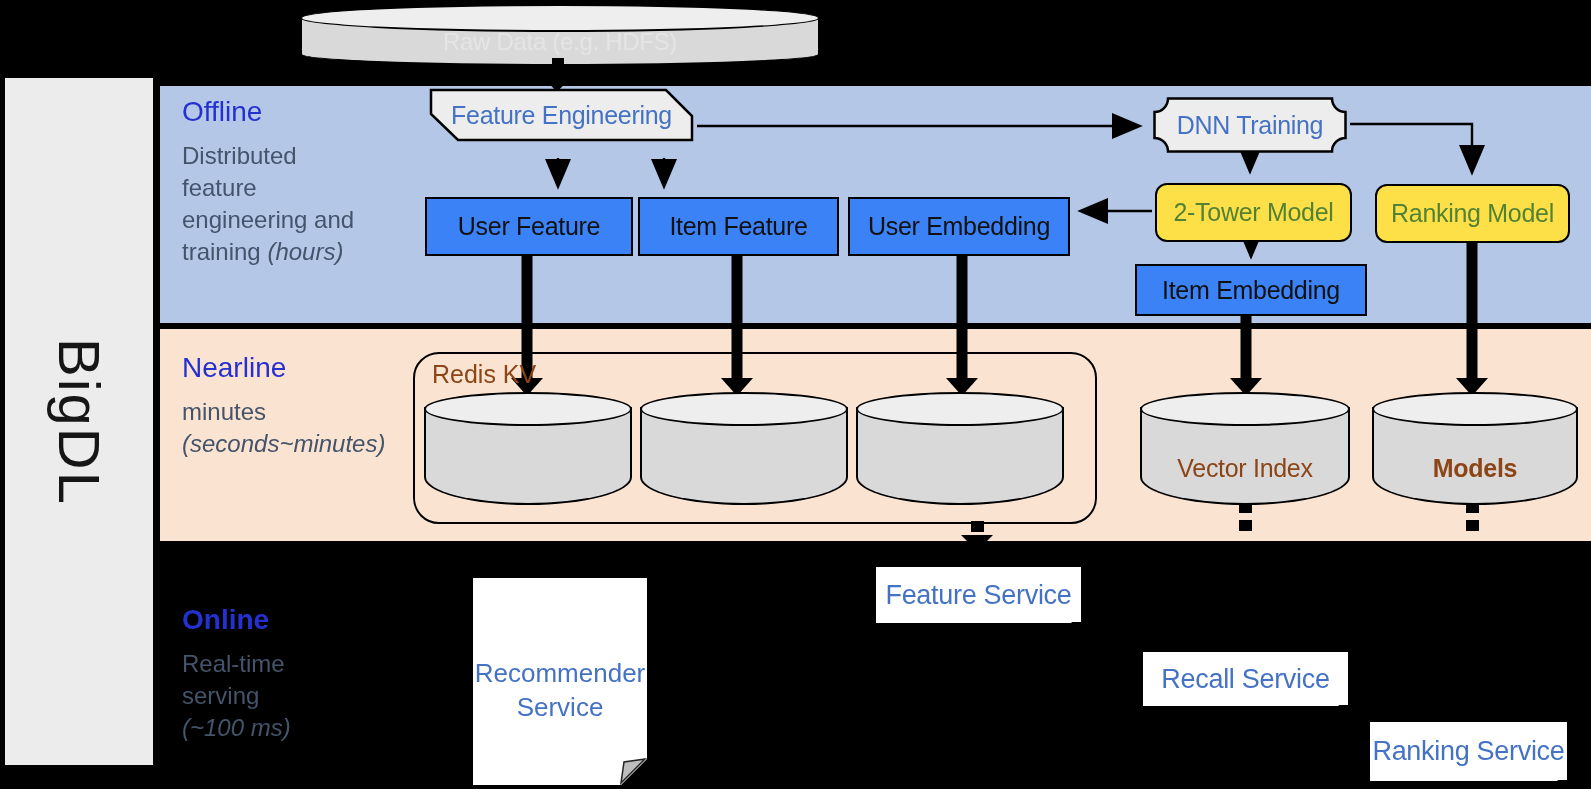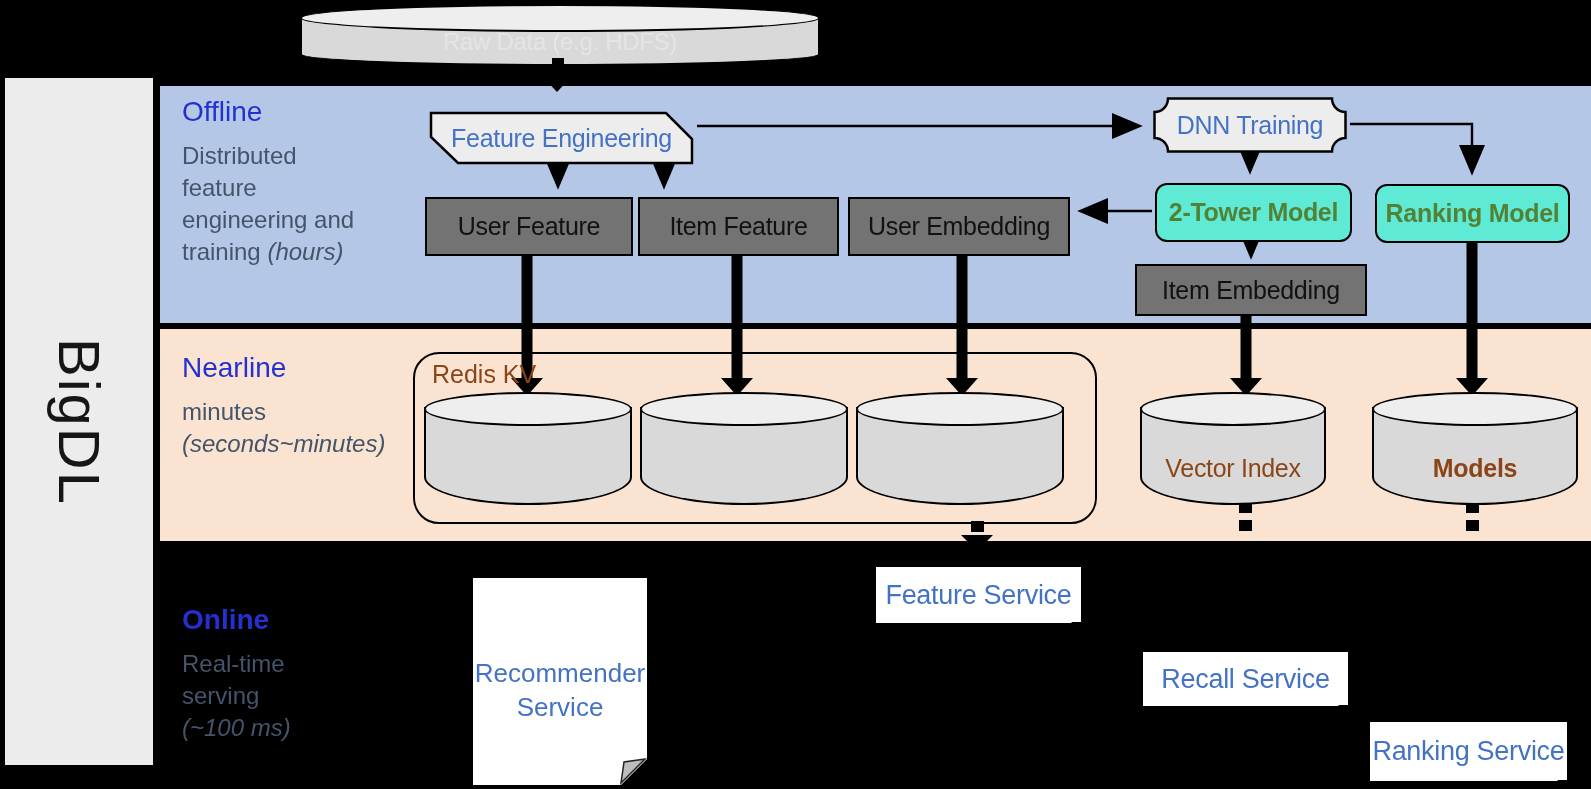--- a/index.html
+++ b/index.html
@@ -21,23 +21,23 @@
   }
   
   .sec-label { position:absolute; left:182px; font-size:28px; color:#2430cf; font-weight:500; }
   .sec-label.bold { font-weight:700; }
   .sec-desc { position:absolute; left:182px; font-size:24px; line-height:32px; color:#44546a; }
   .band-nearline ~ .sec-desc {}
   .it { font-style:italic; }
   
   .node { position:absolute; display:flex; align-items:center; justify-content:center;
           text-align:center; letter-spacing:-0.3px; }
-  .darkbox { background:#737373; border:2.5px solid #000; font-size:25px; color:#111; }
-  .roundbox { background:#5eead4; border:2.5px solid #000; border-radius:12px;
-              font-size:25px; color:#548235;font-weight:bold; }
+  .darkbox { background:#3b82f6; border:2.5px solid #000; font-size:25px; color:#111; }
+  .roundbox { background:#fde047; border:2.5px solid #000; border-radius:12px;
+              font-size:25px; color:#548235; }
   .shape-node { background:transparent; }
   .shape-node svg { position:absolute; left:0; top:0; }
   .shape-node .lbl { position:relative; z-index:1; font-size:25px; color:#4472c4; }
   
   .cylinder { position:absolute; }
   .cyl-top { position:absolute; left:0; right:0; top:0; height:30px;
              background:#eeeeee; border:2.5px solid #000; border-radius:50%; z-index:1; }
   .cyl-body { position:absolute; left:0; right:0; top:15px; bottom:0;
               background:#d9d9d9; border:2.5px solid #000; border-top:none;
               border-radius:0 0 50% 50% / 0 0 28px 28px; }
@@ -141,21 +141,21 @@
   </svg>
 
   <div class="sec-label" style="top:96px;">Offline</div>
   <div class="sec-desc" style="top:140px;">
     <div>Distributed</div>
     <div>feature</div>
     <div>engineering and</div>
     <div><span>training</span> <span class="it">(hours)</span></div>
   </div>
 
-  <div class="node shape-node" style="left:428px; top:110px; width:267px; height:56px;">
+  <div class="node shape-node" style="left:428px; top:87px; width:267px; height:56px;">
     <svg width="267" height="56" viewBox="0 0 267 56">
       <path d="M3 3 H238 L264 29 V53 H30 L3 27 Z" fill="#ededed" stroke="#000" stroke-width="2.5"></path>
     </svg>
     <span class="lbl">Feature Engineering</span>
   </div>
 
   <div class="node shape-node" style="left:1152px; top:96px; width:196px; height:58px;">
     <svg width="196" height="58" viewBox="0 0 196 58">
       <path d="M16 2.5 H180 A13.5 13.5 0 0 0 193.5 16 V42 A13.5 13.5 0 0 0 180 55.5 H16 A13.5 13.5 0 0 0 2.5 42 V16 A13.5 13.5 0 0 0 16 2.5 Z" fill="#ededed" stroke="#000" stroke-width="2.5"></path>
     </svg>
@@ -195,21 +195,21 @@
       <div class="cyl-top"></div>
   </div>
   <div class="cylinder" style="left:640px; top:392px; width:208px; height:113px;">
     <div class="cyl-body"></div>
       <div class="cyl-top"></div>
   </div>
   <div class="cylinder" style="left:856px; top:392px; width:208px; height:113px;">
     <div class="cyl-body"></div>
       <div class="cyl-top"></div>
   </div>
-  <div class="cylinder" style="left:1140px; top:392px; width:186px; height:113px;">
+  <div class="cylinder" style="left:1140px; top:392px; width:210px; height:113px;">
     <div class="cyl-body"></div>
       <div class="cyl-top"></div>
     <div class="cyl-label">Vector Index</div>
   </div>
   <div class="cylinder" style="left:1372px; top:392px; width:206px; height:113px;font-weight:bold;">
     <div class="cyl-body"></div>
       <div class="cyl-top"></div>
     <div class="cyl-label">Models</div>
   </div>
 

